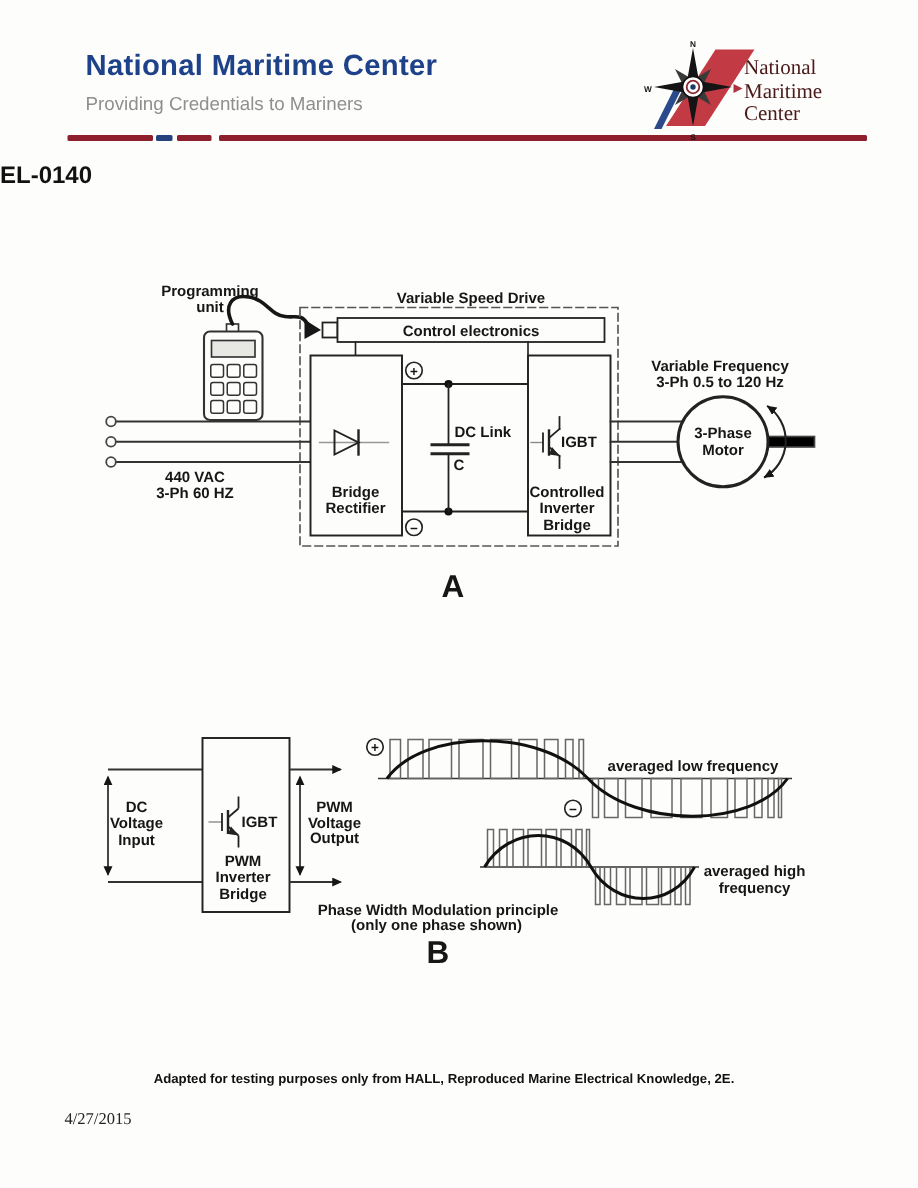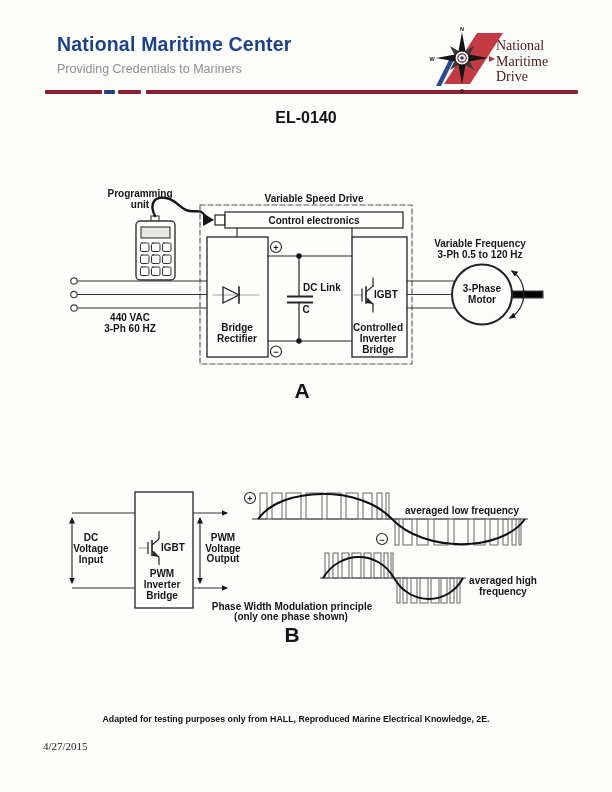--- a/index.html
+++ b/index.html
@@ -6,21 +6,21 @@
   .page{position:relative;width:612px;height:792px;background:#fdfdfb;overflow:hidden;
         font-family:"Liberation Sans",sans-serif;}
   .abs{position:absolute;}
   .hdr-title{left:57px;top:33px;font-size:19.5px;font-weight:bold;color:#1d4289;letter-spacing:.2px;}
   .hdr-sub{left:57px;top:62px;font-size:12.5px;color:#8f8f8f;}
   .logo-text{left:496px;top:38px;font-family:"Liberation Serif",serif;font-size:14px;
              line-height:15.5px;color:#4a1a1a;}
   .logo-text span{display:block;}
   .sep{left:45px;top:90px;width:533px;height:4px;}
   .sep span{position:absolute;top:0;height:3.5px;border-radius:1px;}
-  .doc-code{left:0;top:109px;width:612px;text-align:center;font-size:16px;font-weight:bold;color:#111;}
+  .doc-code{left:0;top:109px;width:612px;text-align:left;font-size:16px;font-weight:bold;color:#111;}
   .footer{left:6px;top:714px;width:580px;text-align:center;font-size:8.8px;font-weight:bold;
           color:#111;line-height:11.4px;}
   .date{left:43px;top:740px;font-family:"Liberation Serif",serif;font-size:11px;color:#222;text-align:center;}
   svg.art{position:absolute;left:0;top:0;}
   svg text{font-family:"Liberation Sans",sans-serif;font-weight:bold;fill:#161616;}
   .tm{text-anchor:middle;}
   .f10{font-size:10px;}
   .f9{font-size:9px;}
   .f21{font-size:21px;}
   .f55{font-size:5.5px;}
@@ -29,21 +29,21 @@
 <body>
 
 <div class="page">
 
   <div class="abs hdr-title">National Maritime Center</div>
   <div class="abs hdr-sub">Providing Credentials to Mariners</div>
 
   <div class="abs logo-text">
     <span>National</span>
     <span>Maritime</span>
-    <span>Drive</span>
+    <span>Center</span>
   </div>
 
   <div class="abs sep">
     <span style="left:0;width:57px;background:#8e1f2d;"></span>
     <span style="left:59px;width:11px;background:#26427c;"></span>
     <span style="left:73px;width:23px;background:#8e1f2d;"></span>
     <span style="left:101px;width:432px;background:#8e1f2d;"></span>
   </div>
 
   <div class="abs doc-code">EL-0140</div>

